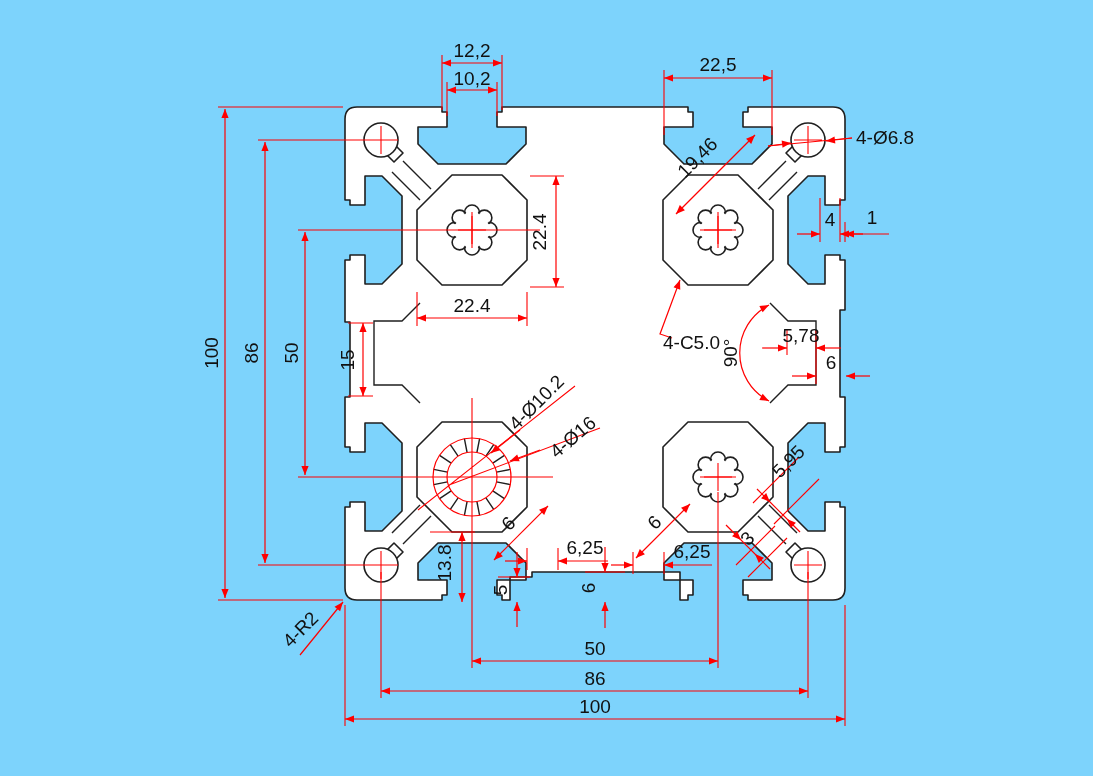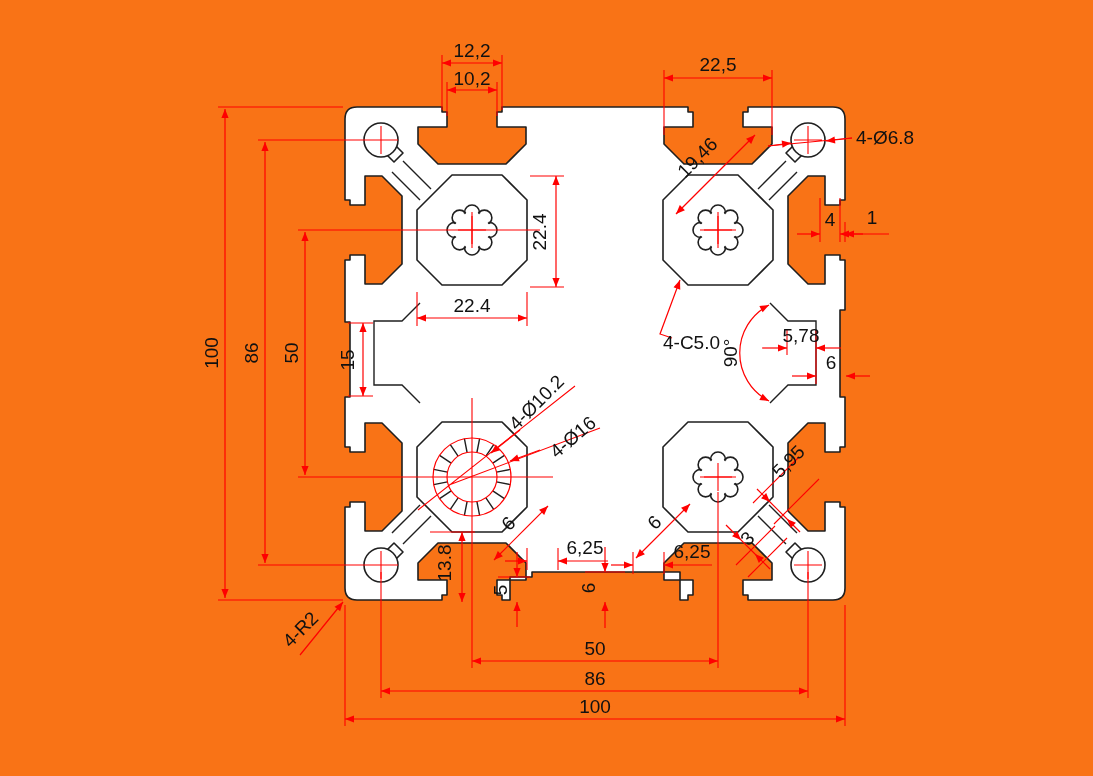--- a/index.html
+++ b/index.html
@@ -1,16 +1,16 @@
 <!DOCTYPE html>
 <html><head>
 <meta charset="utf-8">
 <style>
   html,body{margin:0;padding:0;background:#ffffff;}
-  .stage{width:1093px;height:776px;position:relative;background:#f97316;overflow:hidden;
+  .stage{width:1093px;height:776px;position:relative;background:#7dd3fc;overflow:hidden;
          font-family:"Liberation Sans", sans-serif;}
   svg{position:absolute;left:0;top:0;}
   .blk{stroke:#1f1f1f;stroke-width:1.6;fill:none;stroke-linejoin:round;}
   .blkf{stroke:#1f1f1f;stroke-width:1.6;fill:#ffffff;stroke-linejoin:round;}
   .blkt{stroke:#1f1f1f;stroke-width:1.4;fill:none;}
   .red{stroke:#ff0000;stroke-width:1.2;fill:none;}
   .redthin{stroke:#ff0000;stroke-width:1.1;fill:none;}
   text.dim{font-family:"Liberation Sans", sans-serif;font-size:19px;fill:#111111;}
   .mid{text-anchor:middle;}
 </style>

